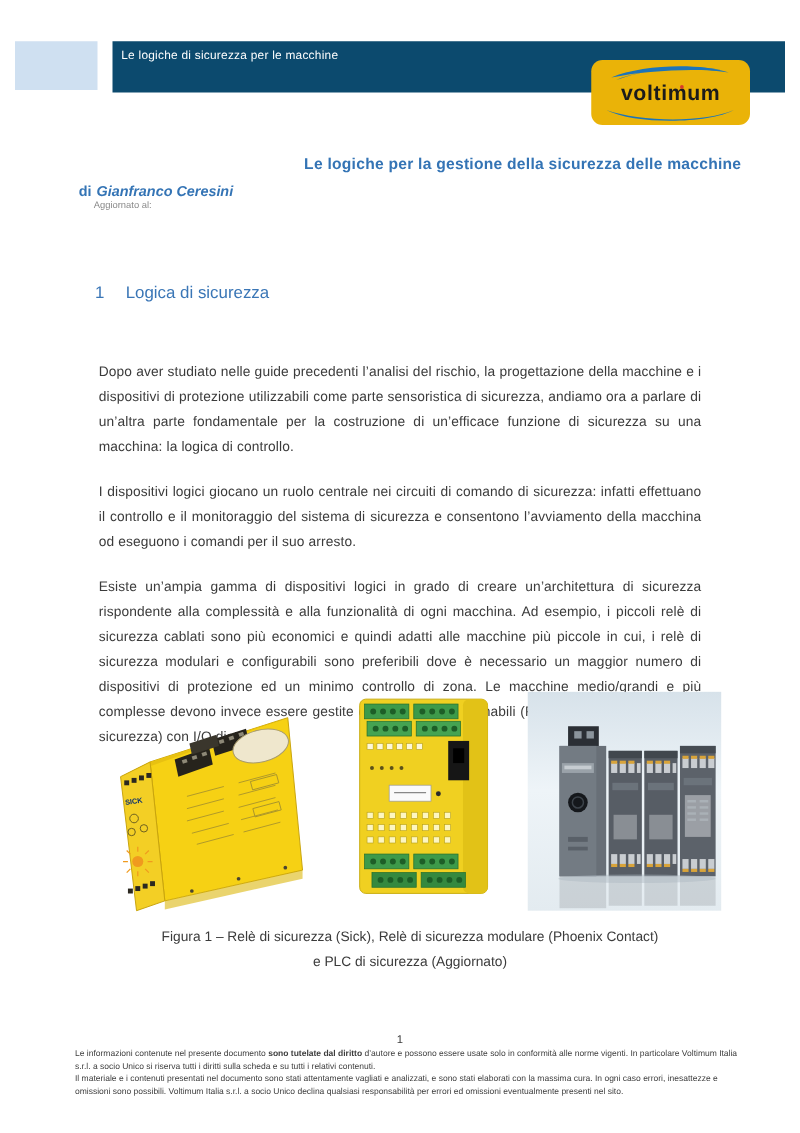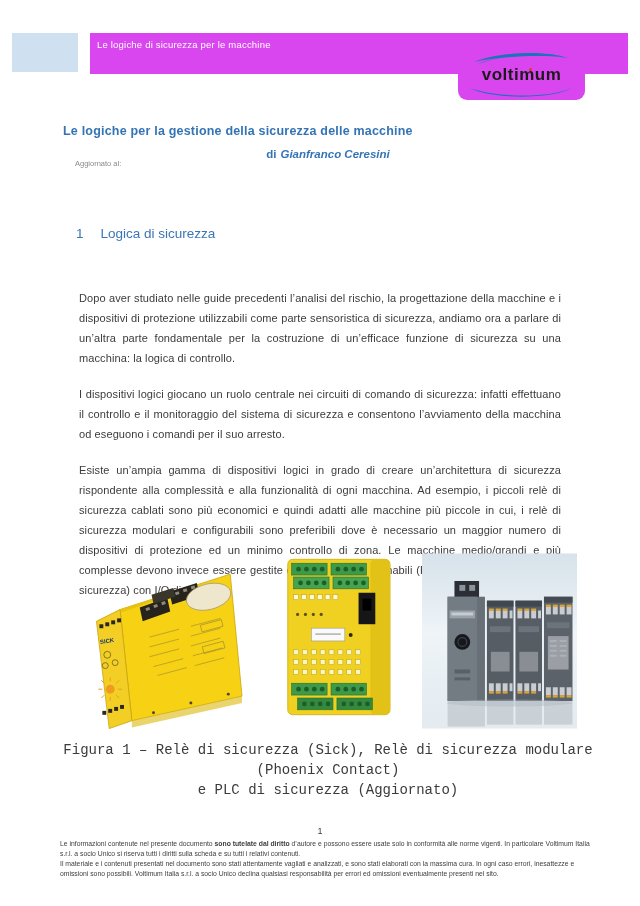--- a/index.html
+++ b/index.html
@@ -6,40 +6,40 @@
   html,body { background:#ffffff; }
   .page {
     position:relative; width:640px; height:906px; background:#ffffff;
     font-family:"Liberation Sans", sans-serif; overflow:hidden;
     margin:0 auto;
   }
   
   .pale-block { position:absolute; left:12px; top:33px; width:66px; height:39px; background:#cfe0f1; }
   .header-bar {
     position:absolute; left:90px; top:33px; width:538px; height:41px;
-    background:#d946ef; color:#ffffff; font-size:9.5px; letter-spacing:.2px;
+    background:#0c4a6e; color:#ffffff; font-size:9.5px; letter-spacing:.2px;
     padding:6px 0 0 7px;
   }
   .logo {
-    position:absolute; left:458px; top:48px; width:127px; height:52px;
-    background:#d946ef; border-radius:9px; overflow:hidden;
+    position:absolute; left:473px; top:48px; width:127px; height:52px;
+    background:#eab308; border-radius:9px; overflow:hidden;
   }
   .logo svg { position:absolute; left:0; top:0; }
   .logo-text {
     position:absolute; left:0; right:0; top:17px; text-align:center;
     font-size:17px; font-weight:bold; color:#1b1b1b; letter-spacing:.5px;
   }
   .logo-idot { position:absolute; left:71px; top:20px; width:3px; height:3px; border-radius:50%; background:#d93b2b; }
   
   .doc-title {
-    position:absolute; left:63px; top:124px; width:530px; text-align:left;
+    position:absolute; left:63px; top:124px; width:530px; text-align:right;
     color:#3474b5; font-size:12.5px; font-weight:bold; letter-spacing:.2px;
   }
   .byline {
-    position:absolute; left:63px; top:148px; width:530px; text-align:center;
+    position:absolute; left:63px; top:148px; width:530px; text-align:left;
     color:#3474b5; font-size:11.5px; font-weight:bold;
   }
   .byline .author { font-style:italic; margin-left:4px; }
   .updated {
     position:absolute; left:75px; top:159px; color:#8a8a8a;
     font-size:7.5px; font-weight:normal;
   }
   
   .section-heading {
     position:absolute; left:76px; top:226px; color:#3a76b6;
@@ -53,21 +53,21 @@
     letter-spacing:.1px;
   }
   .body-text p { margin:16px; }
   
   .figure-row {
     position:absolute; left:63px; top:552px; width:514px; height:182px;
     display:flex; justify-content:center; align-items:flex-start; gap:16px;
   }
   .fig-caption {
     position:absolute; left:63px; top:740px; width:530px; text-align:center;
-    color:#3b3b3b; font-size:14px; line-height:20px;font-family:Liberation Mono, monospace;
+    color:#3b3b3b; font-size:11px; line-height:20px;
   }
   
   .page-number { position:absolute; left:0; top:826px; width:640px; text-align:center; color:#3b3b3b; font-size:9px; }
   .footer {
     position:absolute; left:60px; top:839px; width:535px;
     color:#3d3d3d; font-size:6.8px; line-height:1.45; text-align:left;
   }
   .footer p { margin:0; }
   .footer b { font-weight:bold; }
 </style>

